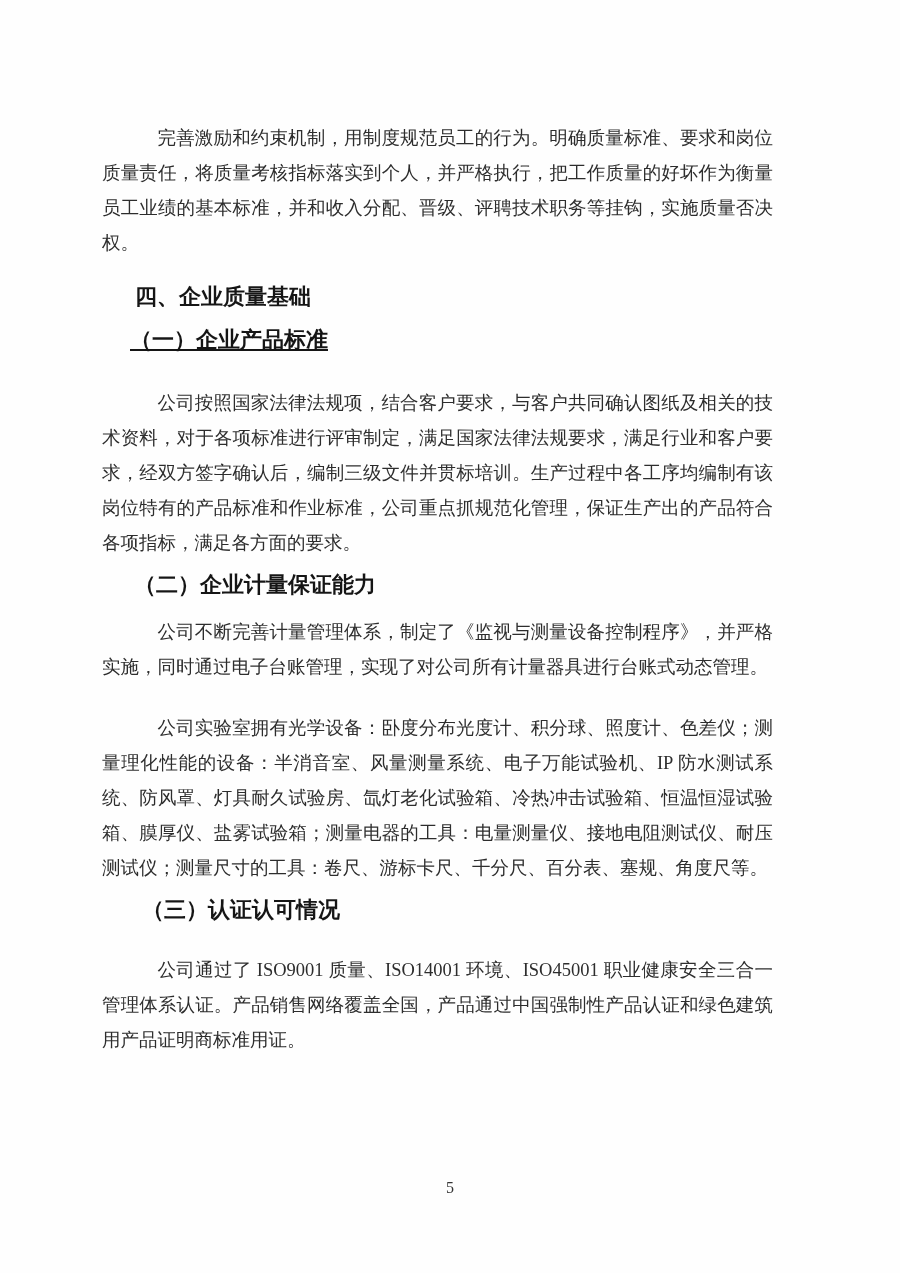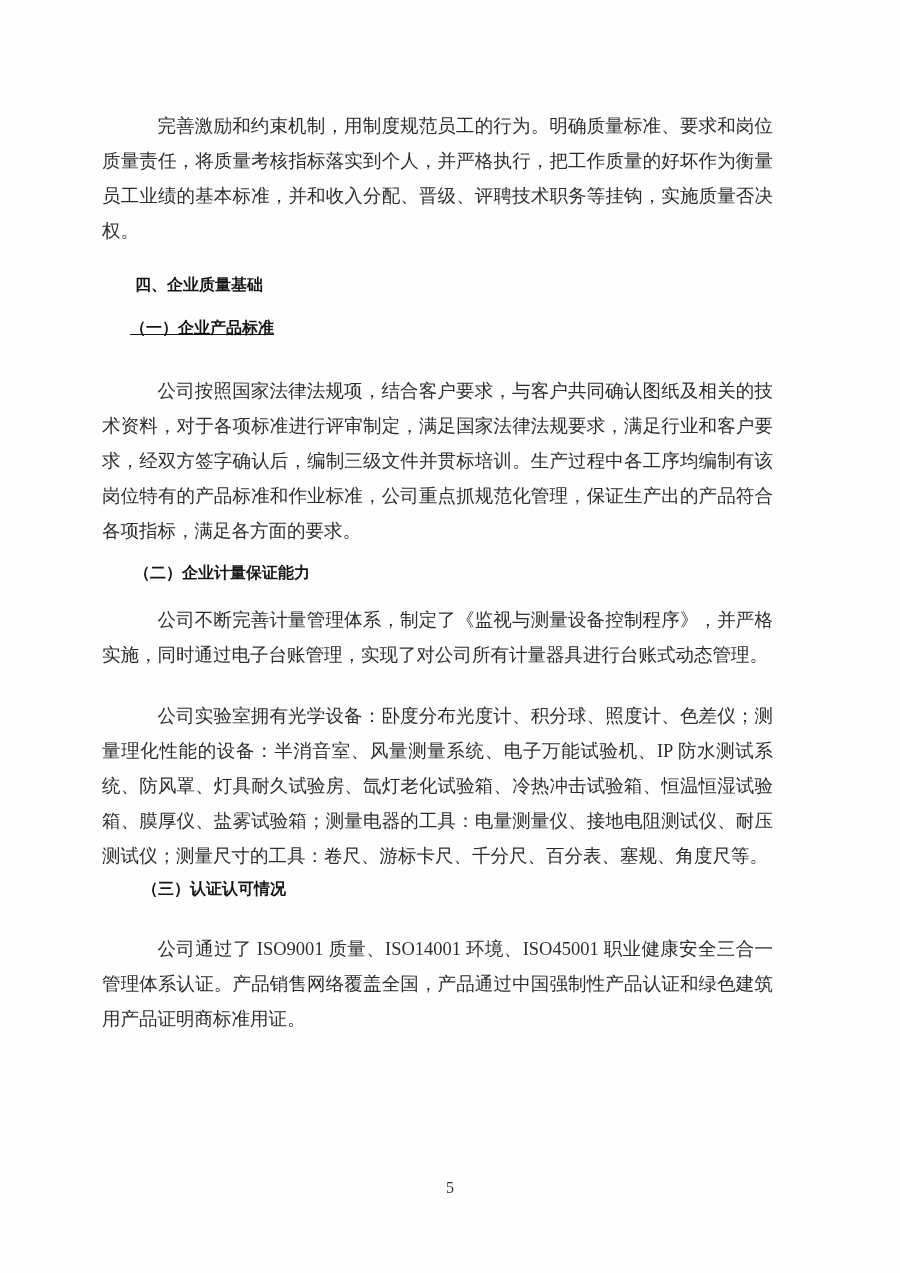--- a/index.html
+++ b/index.html
@@ -11,48 +11,48 @@
     position: relative;
     width: 900px;
     height: 1273px;
     background: #fefefe;
     overflow: hidden;
     font-family: "Liberation Serif", "DejaVu Serif", serif;
   }
   .content {
     position: absolute;
     left: 102px;
-    top: 0;
+    top: 12px;
     width: 671px;
   }
   .para {
     margin: 0;
     font-size: 18.5px;
     line-height: 35px;
     color: #2d2d2d;
     text-align: justify;
     text-indent: 3em;
     font-family: "Liberation Serif", "DejaVu Serif", serif;
   }
   .heading {
     margin: 0;
-    font-size: 16px;
+    font-size: 22px;
     line-height: 30px;
     font-weight: bold;
     color: #151515;
     font-family: "Liberation Sans", "DejaVu Sans", sans-serif;
   }
   .b-intro   { margin-top: 109px; }
   .b-h-main  { margin-top: 21px; margin-left: 33px; }
   .b-h-sub1  { margin-top: 13px; margin-left: 28px; text-decoration: underline; }
   .b-p-sub1  { margin-top: 31px; }
   .b-h-sub2  { margin-top: 9px;  margin-left: 32px; }
   .b-p-sub2a { margin-top: 26px; }
   .b-p-sub2b { margin-top: 15px; }
-  .b-h-sub3  {  margin-left: 40px; }
+  .b-h-sub3  { margin-top: 9px;  margin-left: 40px; }
   .b-p-sub3  { margin-top: 28px; }
   .footer {
     position: absolute;
     top: 1178px;
     left: 0;
     width: 100%;
     text-align: center;
   }
   .page-number {
     font-size: 16px;

